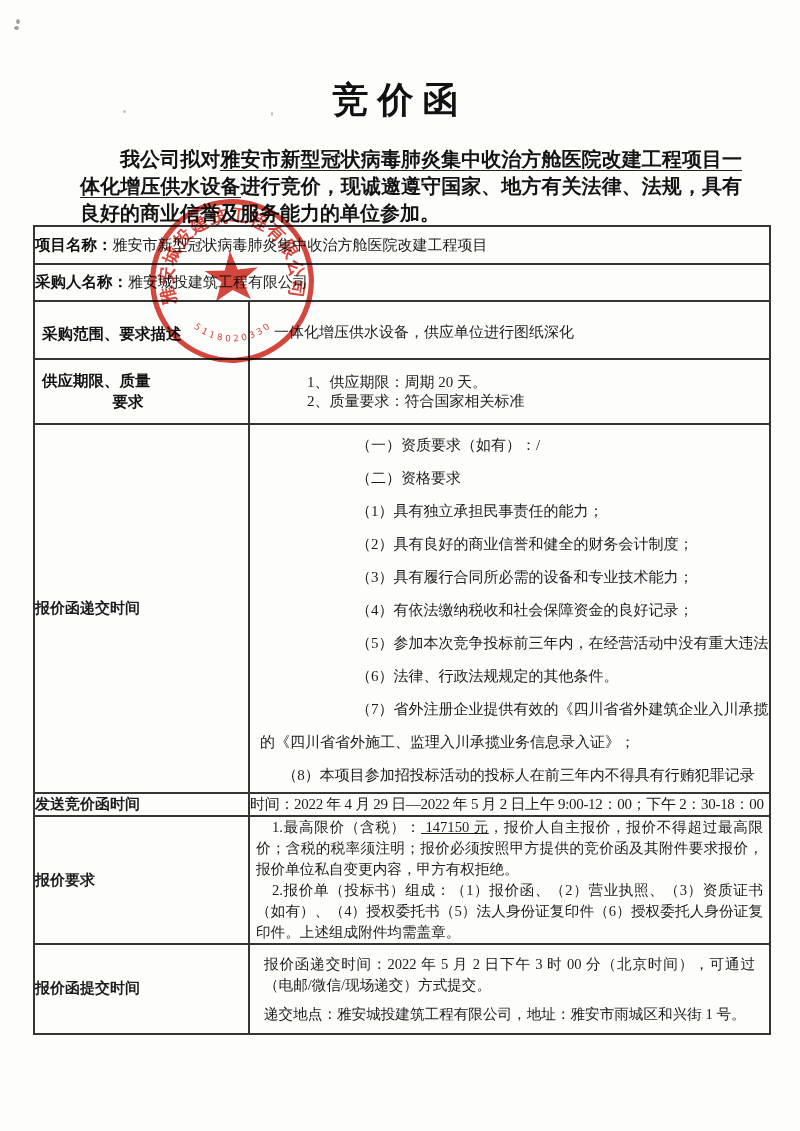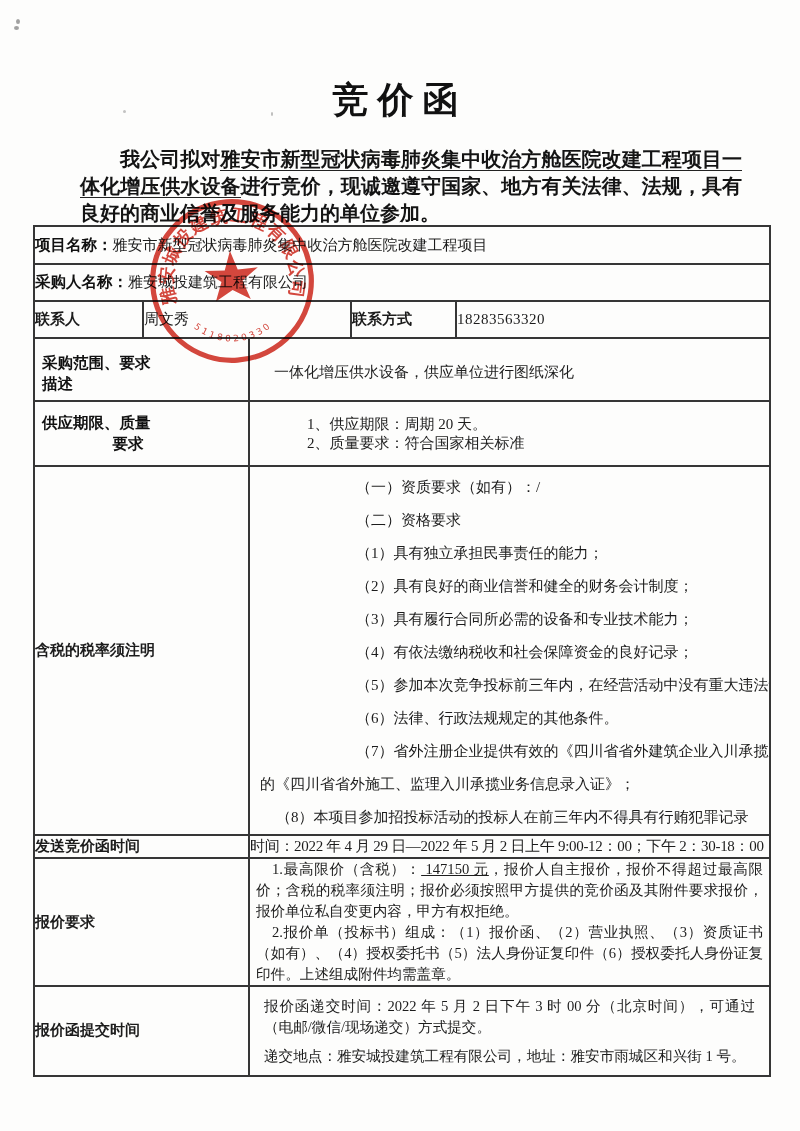--- a/index.html
+++ b/index.html
@@ -44,34 +44,34 @@
     overflow:hidden;
   }
   .lbl{font-weight:bold;font-size:15.5px;color:#111;}
   .pad{padding-left:7px;margin-left:43px;}
   .row-inline{white-space:nowrap;}
   
   .name-cell{padding-left:5px;}
   .phone-cell{padding-left:16px;font-size:16px;letter-spacing:.5px;}
   .method-cell{padding-left:12px;}
   
-  .scope-lbl{height:100%;display:flex;flex-direction:column;justify-content:flex-start;padding:14px 0 5px 7px;box-sizing:border-box;}
+  .scope-lbl{height:100%;display:flex;flex-direction:row;justify-content:flex-start;padding:14px 0 5px 7px;box-sizing:border-box;}
   .scope-val{vertical-align:top;}
   .scope-val p{margin:5px 0 0 0;text-indent:1.2em;padding-left:6px;}
   
   .supply-lbl{height:100%;display:flex;flex-direction:column;justify-content:space-evenly;padding-left:7px;box-sizing:border-box;}
   .supply-lbl .l2{text-align:center;padding-right:34px;}
   .supply-val{height:100%;display:flex;flex-direction:column;justify-content:space-evenly;padding-left:14px;box-sizing:border-box;margin-left:43px;}
   
   .qual-val{vertical-align:top;}
   .qual-inner{padding:4px 8px 0 6px;}
   .q-line{line-height:33px;height:33px;white-space:nowrap;}
   .q-item{margin-left:100px;}
   .q-cont{margin-left:4px;}
-  .q-item8{margin-left:20px;}
+  .q-item8{margin-left:20px;text-align:center;}
   
   .send-val{font-size:13.6px;white-space:nowrap;padding-left:6px;letter-spacing:-0.3px;}
   .send-lbl{font-size:15px;}
   
   .quote-val p{margin:0;padding:0 6px;font-size:14.6px;line-height:21px;text-align:justify;text-indent:1.1em;}
   
   .submit-val{vertical-align:top;}
   .submit-val p{margin:8px;padding:1px 6px 0 6px;font-size:14.6px;line-height:20.5px;text-align:justify;}
   .center{text-align:center;}
   
@@ -106,26 +106,20 @@
 
     <tbody>
         <tr style="height:38px">
       <td colspan="5" class="pad row-inline"><span class="lbl">项目名称：</span><span>雅安市新型冠状病毒肺炎集中收治方舱医院改建工程项目</span></td>
     </tr>
 
     <tr style="height:37px">
       <td colspan="5" class="pad row-inline"><span class="lbl">采购人名称：</span><span>雅安城投建筑工程有限公司</span></td>
     </tr>
 
-    <tr style="height:37px">
-      <td class="pad lbl">联系人</td>
-      <td colspan="2" class="name-cell">周文秀</td>
-      <td class="method-cell lbl">联系方式</td>
-      <td class="phone-cell">18283563320</td>
-    </tr>
 
     <tr style="height:58px">
       <td colspan="2">
         <div class="scope-lbl">
           <span class="lbl">采购范围、要求</span>
           <span class="lbl">描述</span>
         </div>
       </td>
       <td colspan="3" class="scope-val">
         <p>一体化增压供水设备，供应单位进行图纸深化</p>
@@ -141,21 +135,21 @@
       </td>
       <td colspan="3">
         <div class="supply-val">
           <span>1、供应期限：周期 20 天。</span>
           <span>2、质量要求：符合国家相关标准</span>
         </div>
       </td>
     </tr>
 
     <tr style="height:365px">
-      <td colspan="2" class="pad lbl center" style="text-align:left;">含税的税率须注明</td>
+      <td colspan="2" class="pad lbl center" style="text-align:left;">报价函递交时间</td>
       <td colspan="3" class="qual-val">
         <div class="qual-inner">
           <div class="q-line q-item">（一）资质要求（如有）：/</div>
           <div class="q-line q-item">（二）资格要求</div>
           <div class="q-line q-item">（1）具有独立承担民事责任的能力；</div>
           <div class="q-line q-item">（2）具有良好的商业信誉和健全的财务会计制度；</div>
           <div class="q-line q-item">（3）具有履行合同所必需的设备和专业技术能力；</div>
           <div class="q-line q-item">（4）有依法缴纳税收和社会保障资金的良好记录；</div>
           <div class="q-line q-item">（5）参加本次竞争投标前三年内，在经营活动中没有重大违法记录；</div>
           <div class="q-line q-item">（6）法律、行政法规规定的其他条件。</div>

